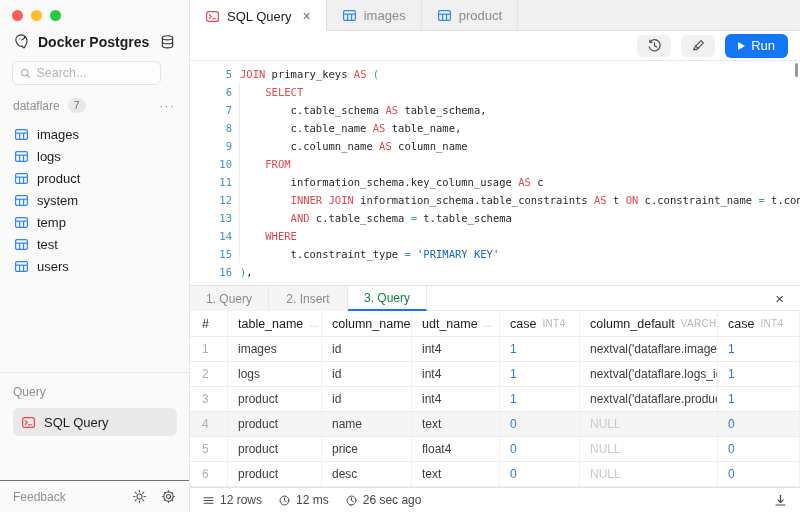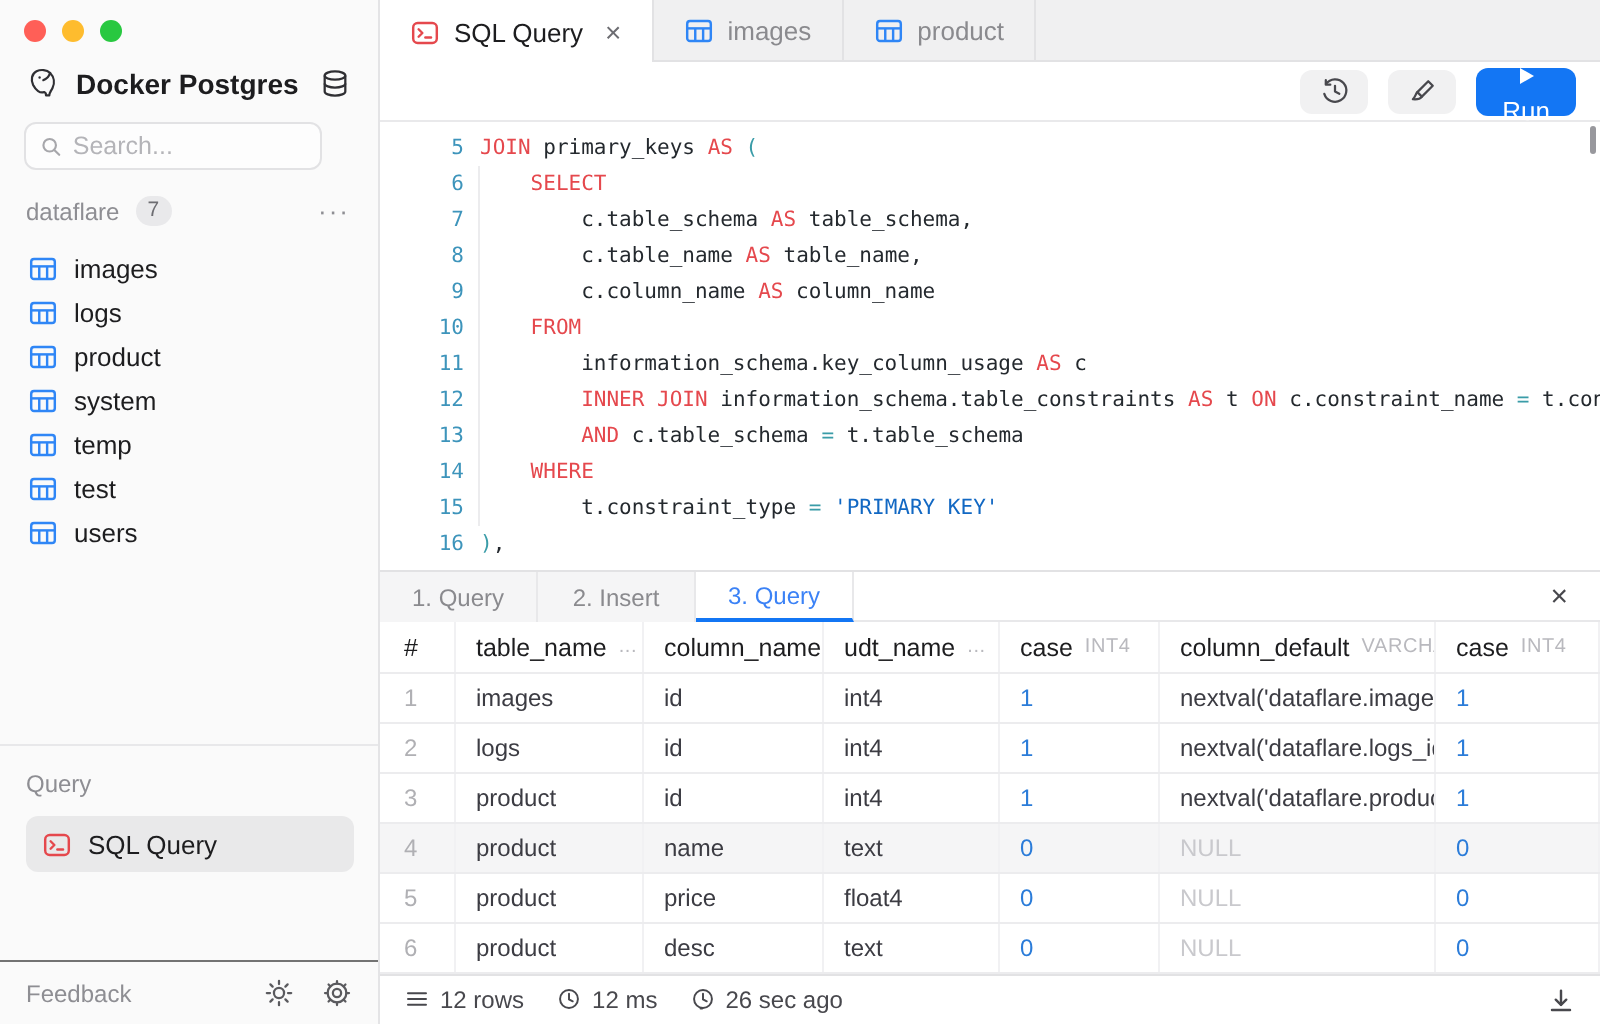--- a/index.html
+++ b/index.html
@@ -32,52 +32,52 @@
 
   
   .main { flex:1; display:flex; flex-direction:column; min-width:0; }
   .tabstrip { height:31px; background:#f0f0f1; border-bottom:1px solid #e2e2e4; display:flex; flex-shrink:0; }
   .tab { display:flex; align-items:center; gap:7px; padding:0 15px; font-size:13px; color:#8a8a8e; border-right:1px solid #e2e2e4; height:31px; }
   .tab.active { background:#fff; color:#1d1d1f; margin-bottom:-1px; height:32px; }
   .tab-close { color:#6d6d72; font-size:14px; margin-left:4px; line-height:1; }
 
   .toolbar { height:30px; background:#fff; border-bottom:1px solid #e9e9eb; display:flex; align-items:center; justify-content:flex-end; gap:10px; padding:0 12px; flex-shrink:0; }
   .tool-btn { width:34px; height:22px; background:#f1f1f2; border-radius:6px; display:flex; align-items:center; justify-content:center; }
-  .run-btn { height:24px; padding:0 13px; background:#1376f4; border-radius:6px; color:#fff; display:flex; align-items:center; gap:6px; font-size:13px;flex-direction:column; }
+  .run-btn { height:24px; padding:0 13px; background:#1376f4; border-radius:6px; color:#fff; display:flex; align-items:center; gap:6px; font-size:13px; }
   .play-tri { width:0; height:0; border-left:7px solid #fff; border-top:4.5px solid transparent; border-bottom:4.5px solid transparent; }
 
   .editor { flex:1; background:#fff; position:relative; overflow:hidden; font-family:"DejaVu Sans Mono", monospace; font-size:10.5px; padding-top:4px; }
   .code-line { display:flex; height:18px; line-height:18px; white-space:pre; }
   .gutter { width:42px; text-align:right; color:#3d94bb; flex-shrink:0; }
   .code { margin-left:8px; }
   .tk-kw { color:#e5484d; } .tk-df { color:#24292e; } .tk-str { color:#1268c3; } .tk-pn { color:#3a9ca8; }
   .indent-guide { position:absolute; left:49px; top:22px; width:1px; height:180px; background:#ececee; }
   .vthumb { position:absolute; right:2px; top:2px; width:3px; height:14px; background:#98989d; border-radius:2px; }
 
   .res-tabs { height:26px; background:#fff; border-top:1px solid #e2e2e4; border-bottom:1px solid #e8e8ea; display:flex; align-items:stretch; flex-shrink:0; }
   .res-tab { width:79px; display:flex; align-items:center; justify-content:center; font-size:12px; color:#8a8a8e; background:#f5f5f6; border-right:1px solid #e8e8ea; margin-bottom:-1px; }
-  .res-tab.active { background:#fff; color:#3b82f6; border-bottom:2px solid #1376f4; }
+  .res-tab.active { background:#fff; color:#15803d; border-bottom:2px solid #1376f4; }
   .res-close { margin-left:auto; align-self:center; padding-right:16px; color:#48484d; font-size:15px; line-height:1; }
 
   .grid-header, .grid-row { display:grid; grid-template-columns:38px 94px 90px 88px 80px 138px 1fr; }
   .grid-header { height:26px; border-bottom:1px solid #ececee; flex-shrink:0; }
   .gh-cell { display:flex; align-items:center; gap:6px; padding:0 10px; border-right:1px solid #f1f1f3; overflow:hidden; white-space:nowrap; }
   .gh-cell:first-child { padding:0 12px; color:#b0b0b4; }
   .gh-name { font-size:12.5px; color:#1d1d1f; }
   .gh-type { font-size:10px; color:#b9b9be; letter-spacing:.3px; }
   .grid-body { flex-shrink:0; }
   .grid-row { height:25px; border-bottom:1px solid #ececee; background:#fff; }
   .grid-row.hl { background:#f5f5f6; }
   .cell { display:flex; align-items:center; padding:0 10px; font-size:12px; color:#3c3c43; border-right:1px solid #f1f1f3; overflow:hidden; white-space:nowrap; }
   .cell.idx { color:#b0b0b4; padding:0 12px; }
   .cell.v-num { color:#2b7cd9; }
   .cell.v-null { color:#c9c9cd; }
 
   .statusbar { height:25px; border-top:1px solid #e2e2e4; background:#fff; display:flex; align-items:center; gap:16px; padding:0 12px; flex-shrink:0; margin-top:auto; }
-  .status-item { display:flex; gap:5px; font-size:12px; color:#48484d; }
+  .status-item { display:flex; align-items:center; gap:5px; font-size:12px; color:#48484d; }
   .dl { margin-left:auto; display:flex; align-items:center; }
   svg { display:block; }
 </style>
 </head>
 <body>
 
 <div class="app">
 
   <aside class="sidebar">
     <div class="traffic" id="traffic">

